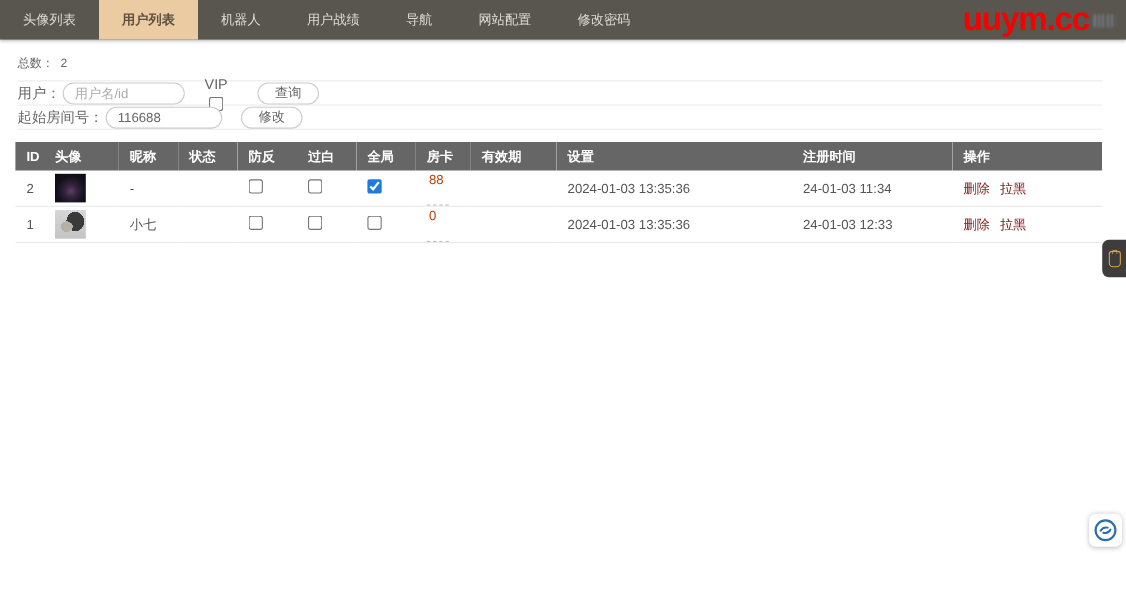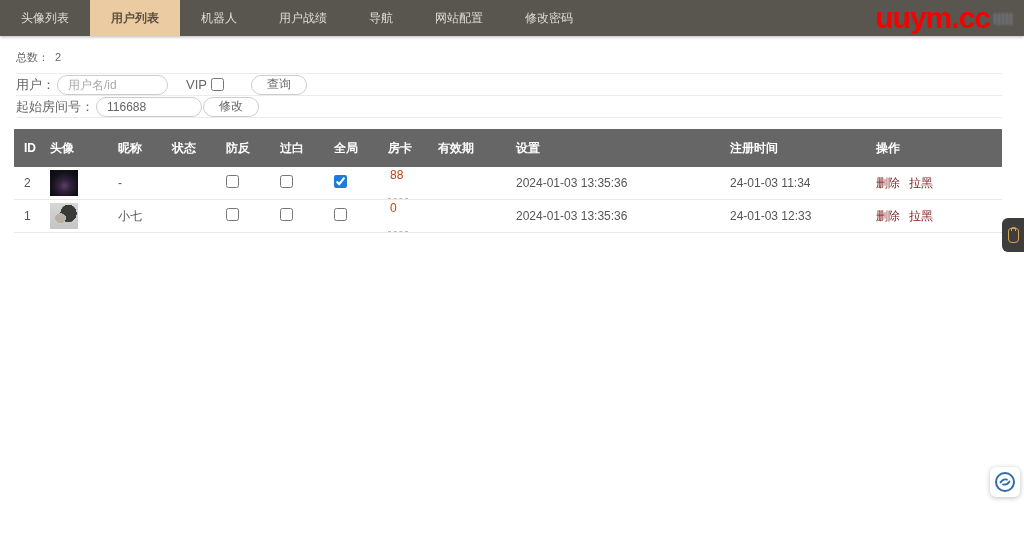--- a/index.html
+++ b/index.html
@@ -54,43 +54,43 @@
   }
   .flabel { white-space:nowrap; }
   input.text {
     height:20px; border:1px solid #ccc; border-radius:13px;
     padding:0 10px; font-size:12px; color:#666;
     outline:none; margin-left:2px; background:#fff;
   }
   #user-input { width:111px; }
   #room-input { width:106px; }
   input.text::placeholder { color:#aaa; }
-  .vip-group { margin-left:18px; display:flex; align-items:center; gap:4px; }
+  .vip-group { margin-left:18px; display:flex; align-items:center; gap:4px;flex-direction:column; }
   input[type=checkbox] {
     width:13px; height:13px; margin:0;
     accent-color:#1E7BD7; cursor:pointer;
   }
   button.btn {
     height:20px; padding:0 15px;
     border:1px solid #ccc; border-radius:11px;
     background:#fff; font-size:12px; color:#666;
     cursor:pointer; font-family:inherit;
   }
   .btn-search { margin-left:27px; }
-  .btn-modify { margin-left:1px; }
+  .btn-modify { margin-left:17px; }
 
   
   table.users {
     margin:11px 14px 0; width:988px;
     border-collapse:collapse; table-layout:fixed;
     font-size:12px; color:#555;
   }
   .users thead th {
     background:#666666; color:#fff;
-    font-weight:bold; height:38px;
+    font-weight:bold; height:26px;
     text-align:left; padding:0 0 0 10px;
     font-size:12px; overflow:hidden; white-space:nowrap;
   }
   .users td {
     height:26px; padding:0 0 0 10px;
     border-bottom:1px solid #e9e9e9;
     white-space:nowrap; overflow:hidden;
   }
   .avatar { width:28px; height:26px; display:block; }
   .avatar.a-dark {

